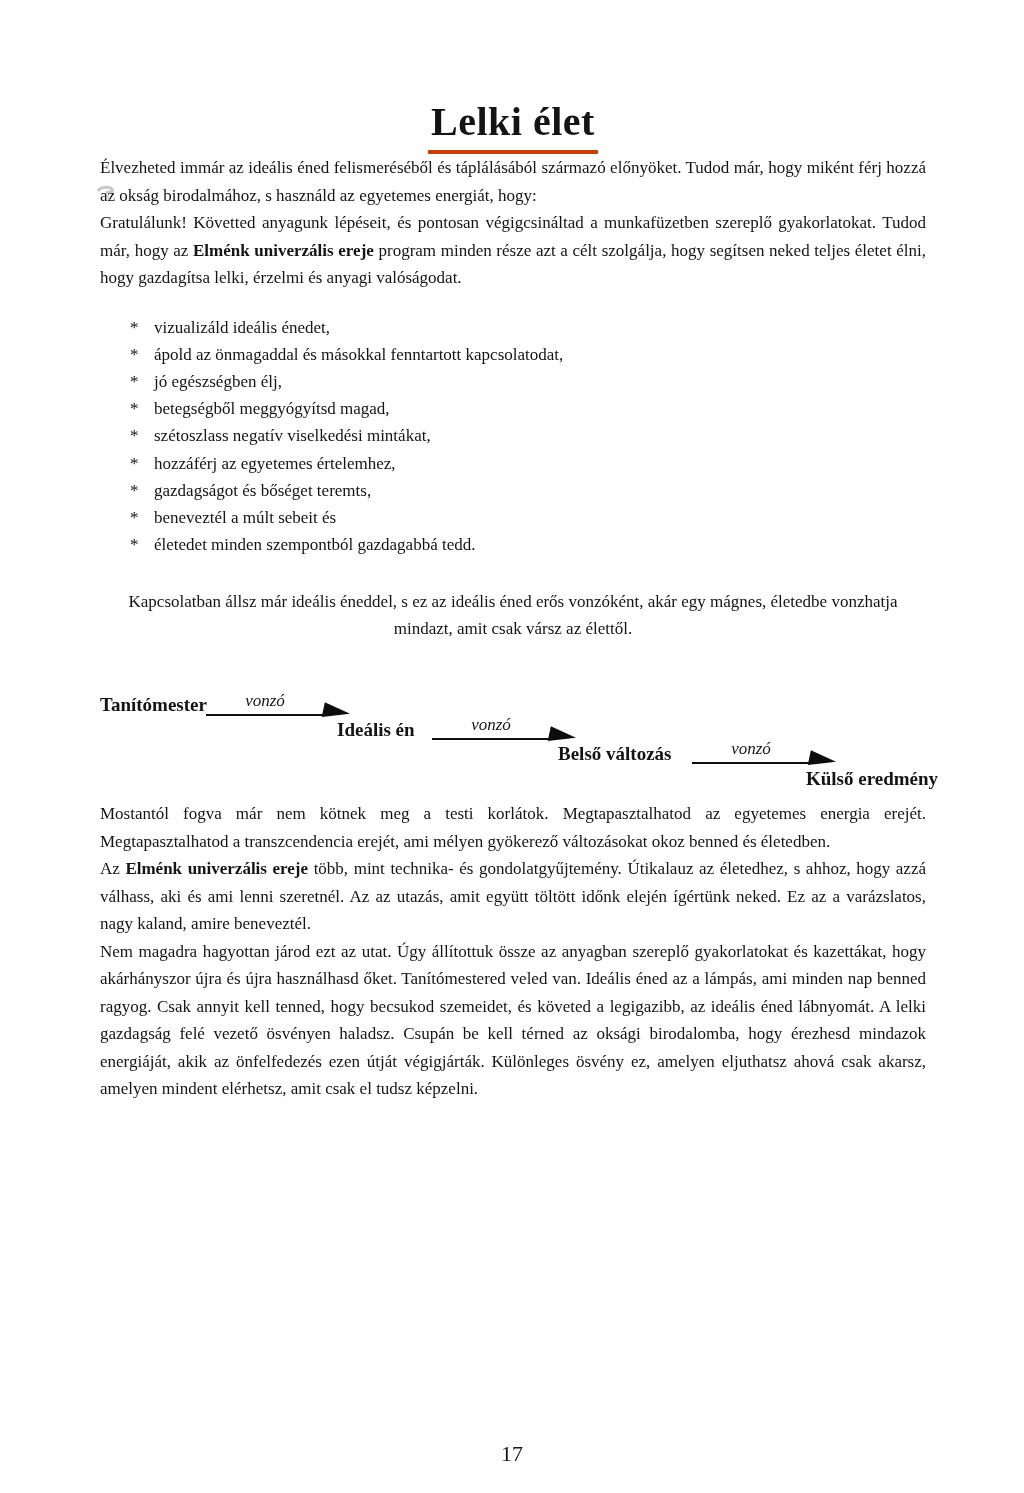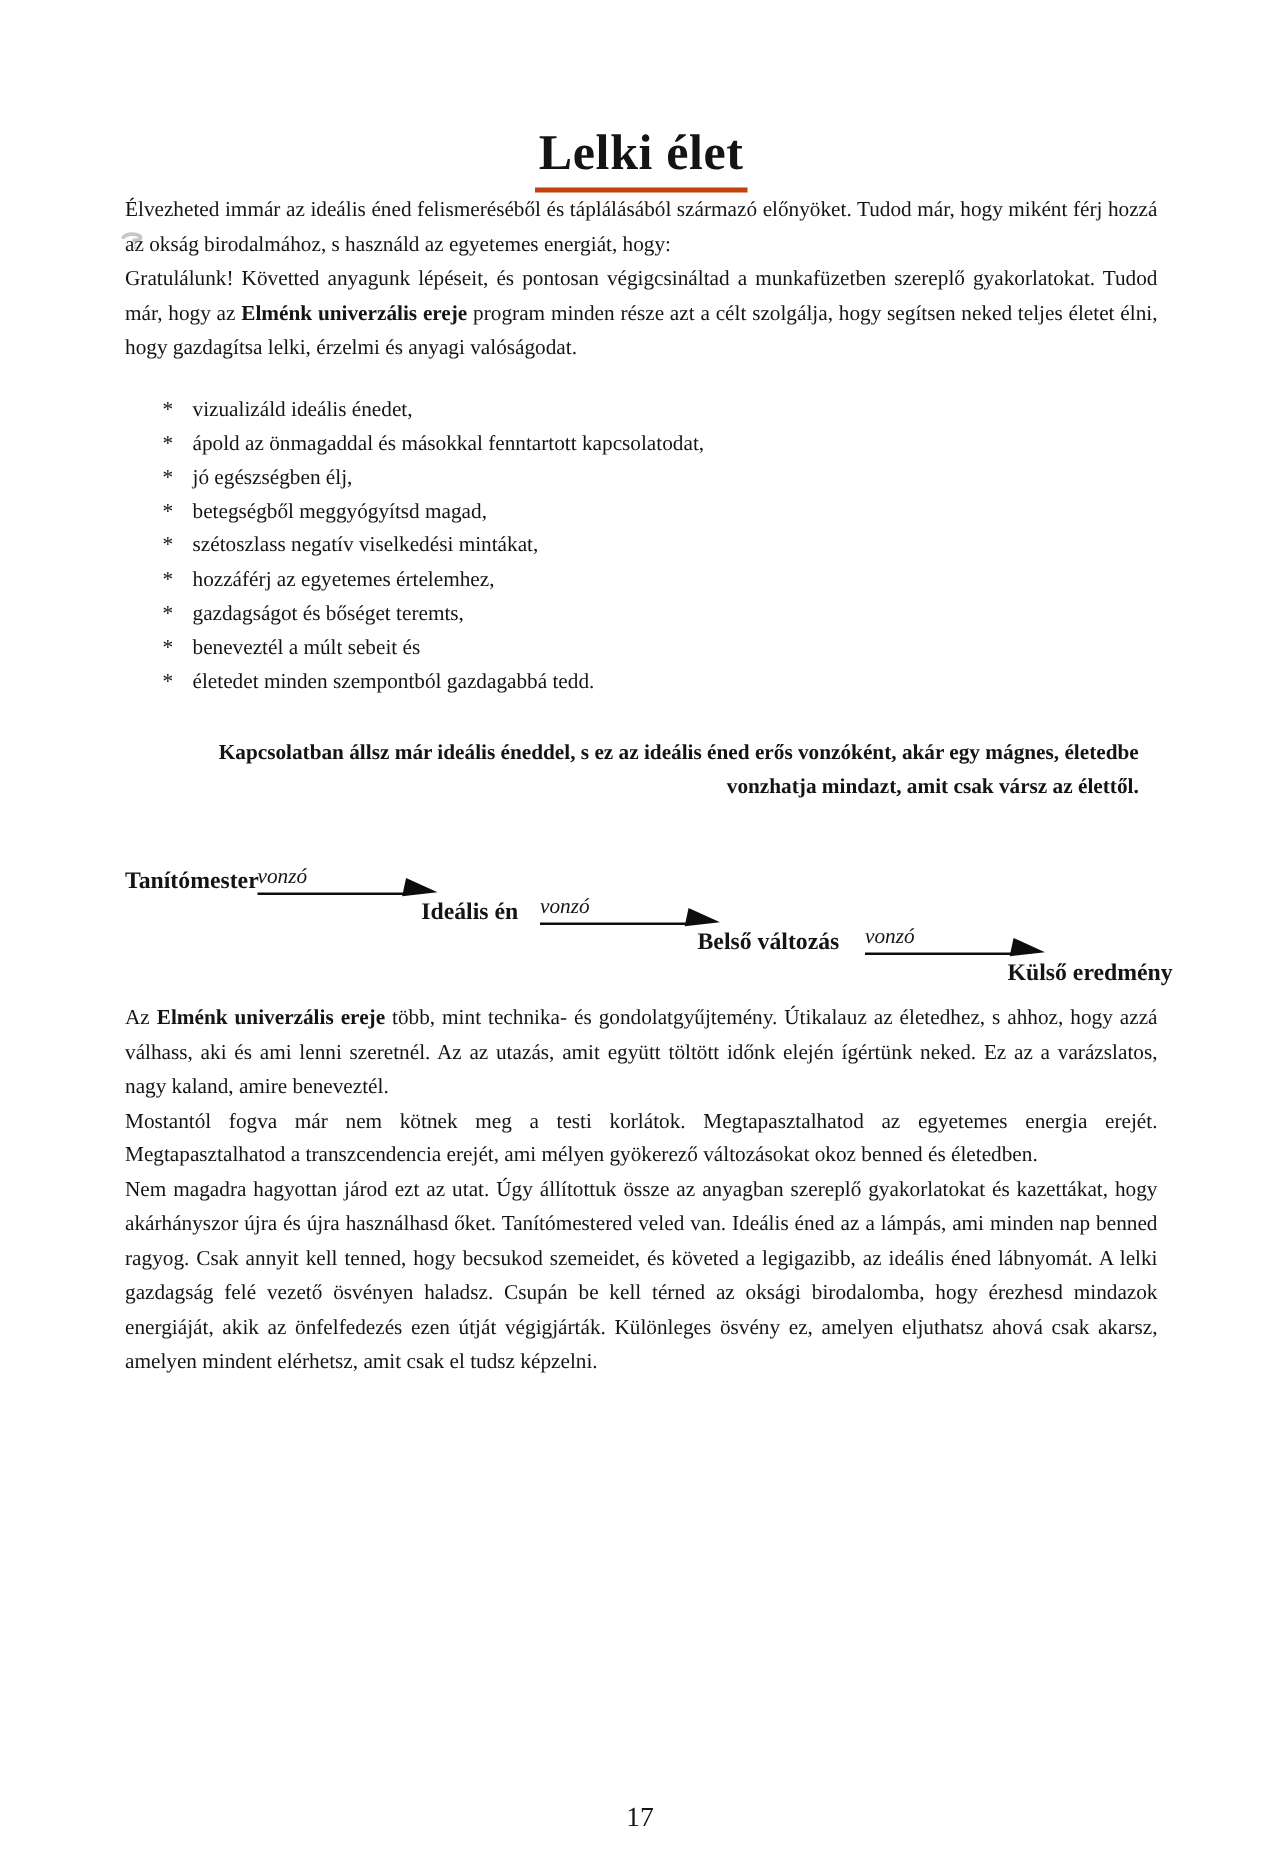--- a/index.html
+++ b/index.html
@@ -58,43 +58,44 @@
     line-height:27.2px;
   }
   .li .marker{
     width:24px;
     flex:0 0 24px;
   }
   .callout{
     margin:30px auto 0 auto;
     max-width:796px;
     font-size:17px;
-    font-weight:bold;
+    font-weight:normal;
     line-height:27px;
-    text-align:right;
+    text-align:center;
   }
   .diagram{
     position:relative;
     margin-top:50px;
     height:108px;
     width:826px;
   }
   .node{
     position:absolute;
     font-weight:bold;
     font-size:19px;
     white-space:nowrap;
   }
   .arrow{
     position:absolute;
     height:34px;
   }
   .vonzo-label{
     display:inline-block;
     width:118px;
+    text-align:center;
     font-style:italic;
     font-size:17px;
     border-bottom:2px solid #0d0d0d;
     padding-bottom:4px;
     line-height:18px;
   }
   .arrow-head{
     position:absolute;
     right:-26px;
     top:13px;
@@ -202,22 +203,22 @@
 
       <div class="arrow" style="left:592px;top:48px;">
         <span class="vonzo-label">vonzó</span>
         <span class="arrow-head"></span>
       </div>
 
       <span class="node" style="left:706px;top:76px;">Külső eredmény</span>
     </div>
 
 
+    <p class="body-par p3">Mostantól fogva már nem kötnek meg a testi korlátok. Megtapasztalhatod az egyetemes energia erejét. Megtapasztalhatod a transzcendencia erejét, ami mélyen gyökerező változásokat okoz benned és életedben.</p>
+
     <p class="body-par p4"><span>Az </span><b class="inline-bold">Elménk univerzális ereje</b><span> több, mint technika- és gondolatgyűjtemény. Útikalauz az életedhez, s ahhoz, hogy azzá válhass, aki és ami lenni szeretnél. Az az utazás, amit együtt töltött időnk elején ígértünk neked. Ez az a varázslatos, nagy kaland, amire beneveztél.</span></p>
-
-    <p class="body-par p3">Mostantól fogva már nem kötnek meg a testi korlátok. Megtapasztalhatod az egyetemes energia erejét. Megtapasztalhatod a transzcendencia erejét, ami mélyen gyökerező változásokat okoz benned és életedben.</p>
 
     <p class="body-par p5">Nem magadra hagyottan járod ezt az utat. Úgy állítottuk össze az anyagban szereplő gyakorlatokat és kazettákat, hogy akárhányszor újra és újra használhasd őket. Tanítómestered veled van. Ideális éned az a lámpás, ami minden nap benned ragyog. Csak annyit kell tenned, hogy becsukod szemeidet, és követed a legigazibb, az ideális éned lábnyomát. A lelki gazdagság felé vezető ösvényen haladsz. Csupán be kell térned az oksági birodalomba, hogy érezhesd mindazok energiáját, akik az önfelfedezés ezen útját végigjárták. Különleges ösvény ez, amelyen eljuthatsz ahová csak akarsz, amelyen mindent elérhetsz, amit csak el tudsz képzelni.</p>
 
   </div>
 
   <div class="page-number">17</div>
 </div>
 
 </body></html>

